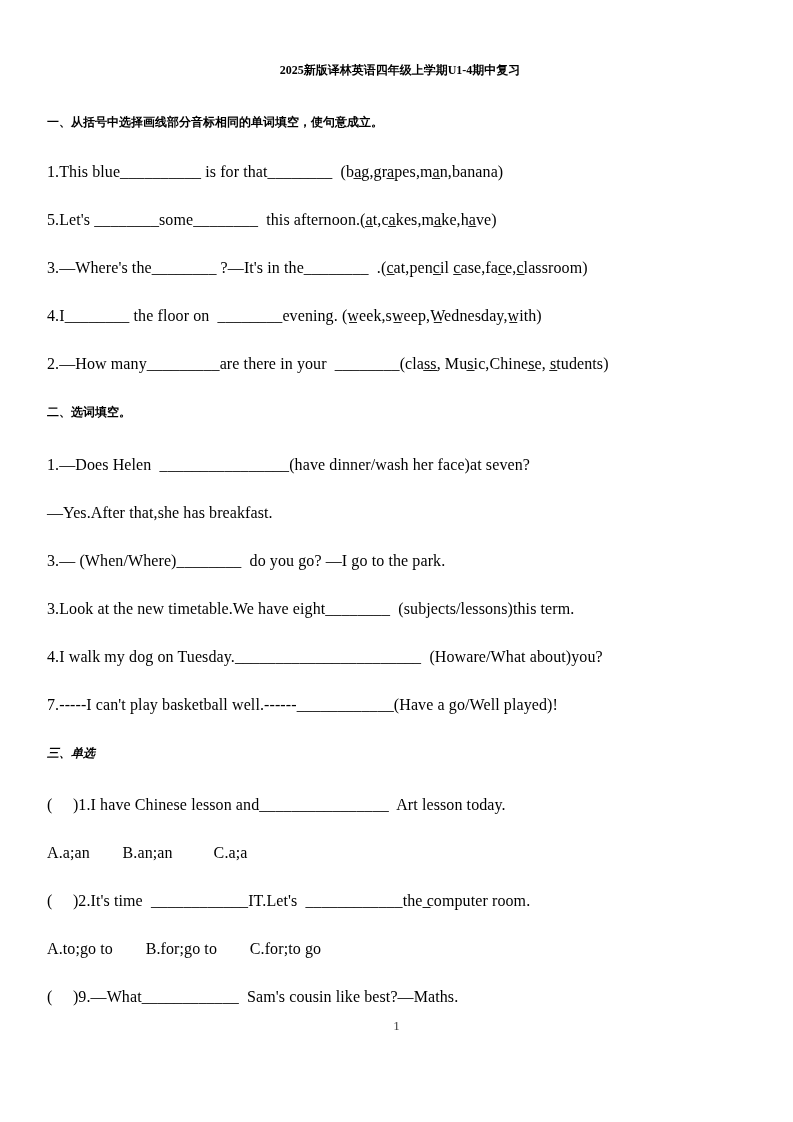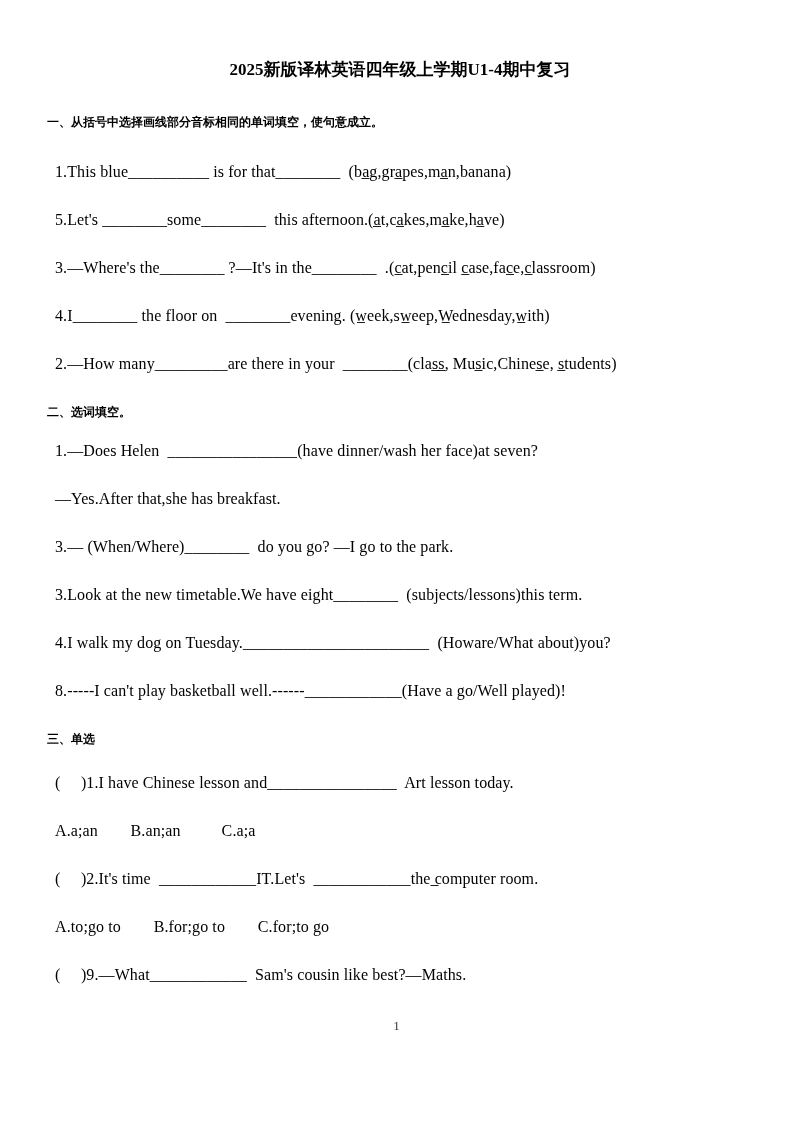--- a/index.html
+++ b/index.html
@@ -16,40 +16,40 @@
     font-family: "Liberation Serif", "DejaVu Serif", serif;
     overflow: hidden;
   }
   .content {
     position: absolute;
     top: 60px;
     left: 47px;
     right: 40px;
   }
   .doc-title {
-    font-size: 17px;
+    font-size: 12px;
     font-weight: 700;
     line-height: 20px;
     text-align: center;
     margin: 0 0 32px 0;
     white-space: pre-wrap;
   }
   .sec-heading {
     font-size: 12px;
     font-weight: 700;
     line-height: 20px;
     margin: 0 0 30px 0;
     white-space: pre-wrap;
   }
-  .sec-heading.mb-lg { margin-bottom: 19px; }
-  .sec-heading.mb-md { margin-bottom: 24px; }
+  .sec-heading.mb-lg { margin-bottom: 33px; }
+  .sec-heading.mb-md { margin-bottom: 32px; font-style: italic; }
   .para {
     font-size: 16px;
     line-height: 19px;
-    margin: 0 0 29px 8px;
+    margin: 0 0 29px 0;
     white-space: pre-wrap;
     letter-spacing: 0.1px;
   }
   .page-number {
     position: absolute;
     top: 1018px;
     left: 0;
     right: 0;
     text-align: center;
     font-size: 13px;
@@ -72,21 +72,21 @@
     <p class="para">3.—Where's the________ ?—It's in the________  .(c̲at,penc̲il c̲ase,fac̲e,c̲lassroom)</p>
     <p class="para">4.I________ the floor on  ________evening. (w̲eek,sw̲eep,W̲ednesday,w̲ith)</p>
     <p class="para">2.—How many_________are there in your  ________(clas̲s̲, Mus̲ic,Chines̲e, s̲tudents)</p>
 
     <h2 class="sec-heading mb-lg">二、选词填空。</h2>
     <p class="para">1.—Does Helen  ________________(have dinner/wash her face)at seven?</p>
     <p class="para">—Yes.After that,she has breakfast.</p>
     <p class="para">3.— (When/Where)________  do you go? —I go to the park.</p>
     <p class="para">3.Look at the new timetable.We have eight________  (subjects/lessons)this term.</p>
     <p class="para">4.I walk my dog on Tuesday._______________________  (Howare/What about)you?</p>
-    <p class="para">8.-----I can't play basketball well.------____________(Have a go/Well played)!</p>
+    <p class="para">7.-----I can't play basketball well.------____________(Have a go/Well played)!</p>
 
     <h2 class="sec-heading mb-md">三、单选</h2>
     <p class="para">(     )1.I have Chinese lesson and________________  Art lesson today.</p>
     <p class="para">A.a;an        B.an;an          C.a;a</p>
     <p class="para">(     )2.It's time  ____________IT.Let's  ____________the ̲computer room.</p>
     <p class="para">A.to;go to        B.for;go to        C.for;to go</p>
     <p class="para">(     )9.—What____________  Sam's cousin like best?—Maths.</p>
 
   </div>
 

